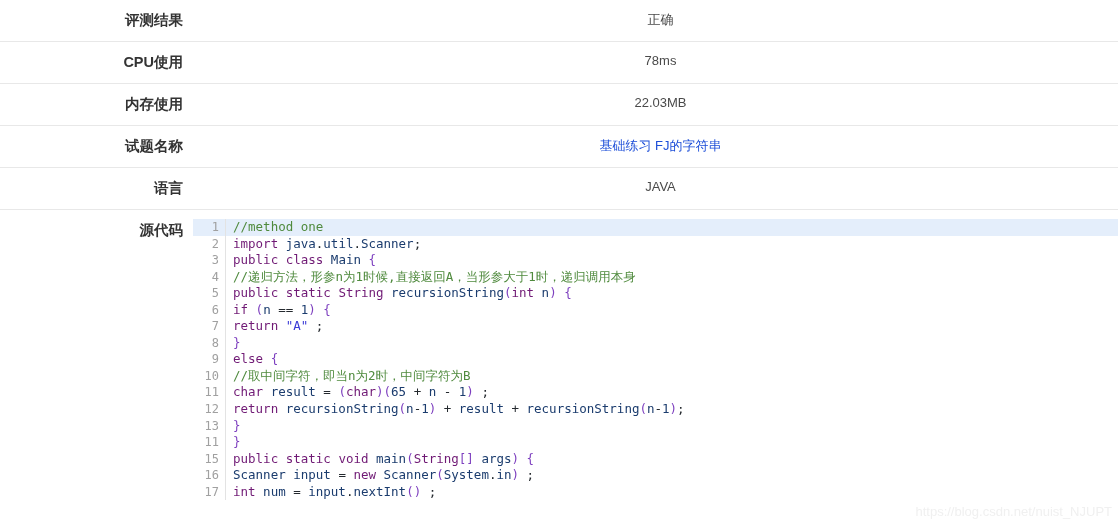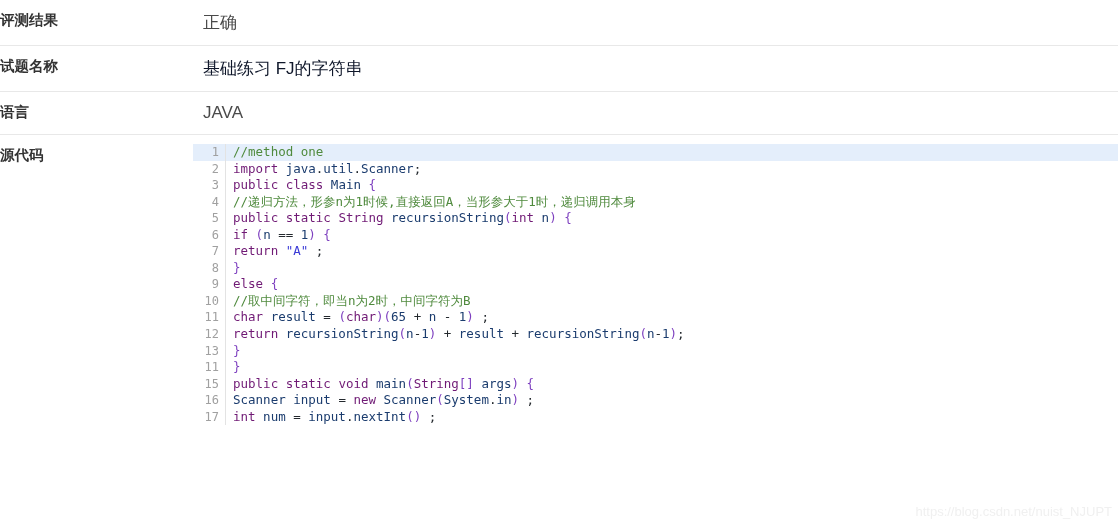--- a/index.html
+++ b/index.html
@@ -24,53 +24,54 @@
 
   .result-table tr {
     border-bottom: 1px solid #e8e8e8;
   }
   .result-table tr.code-row {
     border-bottom: none;
   }
 
   .label-cell {
     width: 183px;
+    text-align: right;
     vertical-align: top;
     padding: 11px 10px 11px 0;
     font-weight: bold;
     font-size: 14.5px;
     color: #333333;
     white-space: nowrap;
   }
 
   .value-cell {
-    text-align: left;
+    text-align: center;
     vertical-align: top;
     padding: 11px 0 11px 10px;
-    font-size: 17px;
+    font-size: 13px;
     color: #4a4a4a;
   }
 
   .row-score .label-cell,
   .row-score .value-cell,
   .row-cpu .label-cell,
   .row-cpu .value-cell,
   .row-mem .label-cell,
   .row-mem .value-cell,
   .row-title .label-cell,
   .row-title .value-cell,
   .row-lang .label-cell,
   .row-lang .value-cell,
   .row-result .label-cell,
   .row-result .value-cell {
     height: 13px;
   }
 
   .link {
-    color: #0f172a;
+    color: #1d4ed8;
     text-decoration: none;
     cursor: pointer;
   }
 
   
   .code-cell {
     padding: 0;
     vertical-align: top;
   }
 
@@ -129,20 +130,28 @@
 </style>
 </head>
 <body>
 
 <table class="result-table">
   <tbody>
     <tr class="row-result">
       <td class="label-cell">评测结果</td>
       <td class="value-cell">正确</td>
     </tr>
+    <tr class="row-cpu">
+      <td class="label-cell">CPU使用</td>
+      <td class="value-cell">78ms</td>
+    </tr>
+    <tr class="row-mem">
+      <td class="label-cell">内存使用</td>
+      <td class="value-cell">22.03MB</td>
+    </tr>
     <tr class="row-title">
       <td class="label-cell">试题名称</td>
       <td class="value-cell">
         <span class="link">基础练习 FJ的字符串</span>
       </td>
     </tr>
     <tr class="row-lang">
       <td class="label-cell">语言</td>
       <td class="value-cell">JAVA</td>
     </tr>

